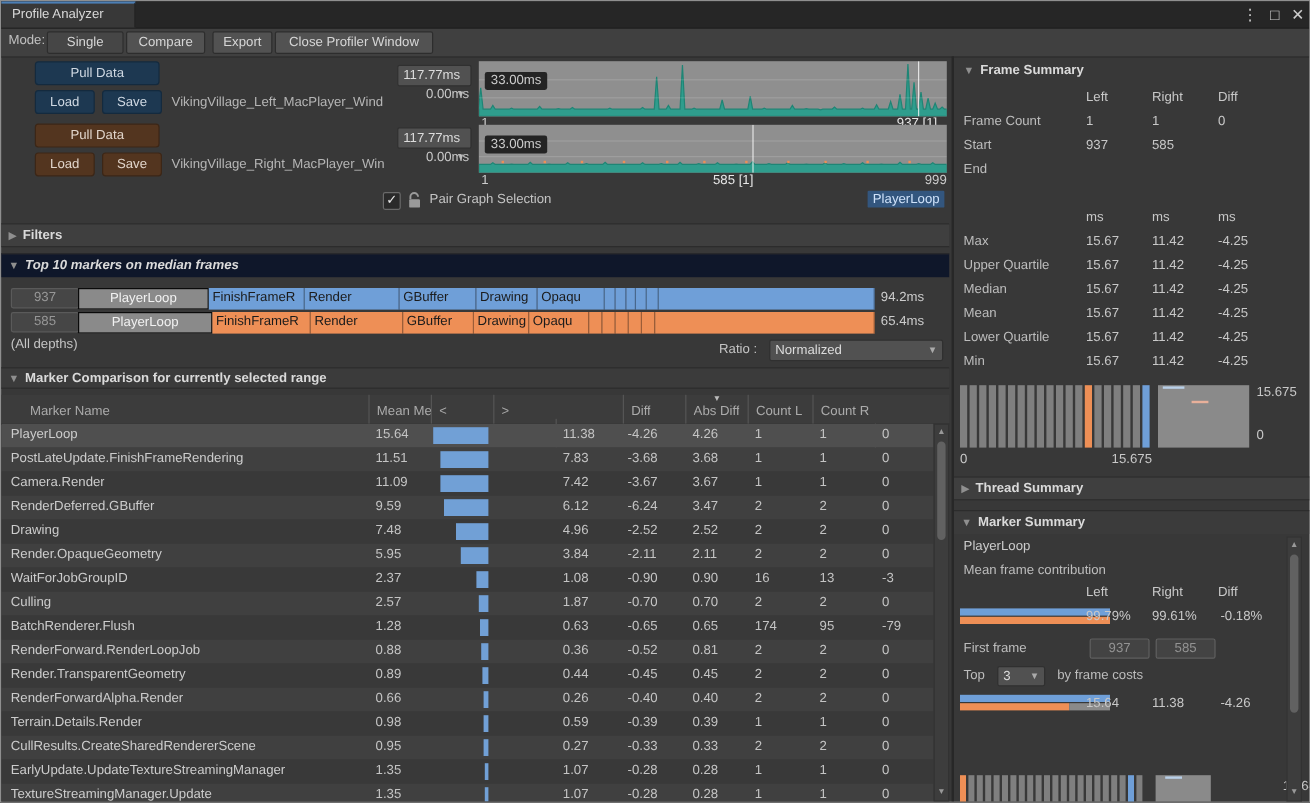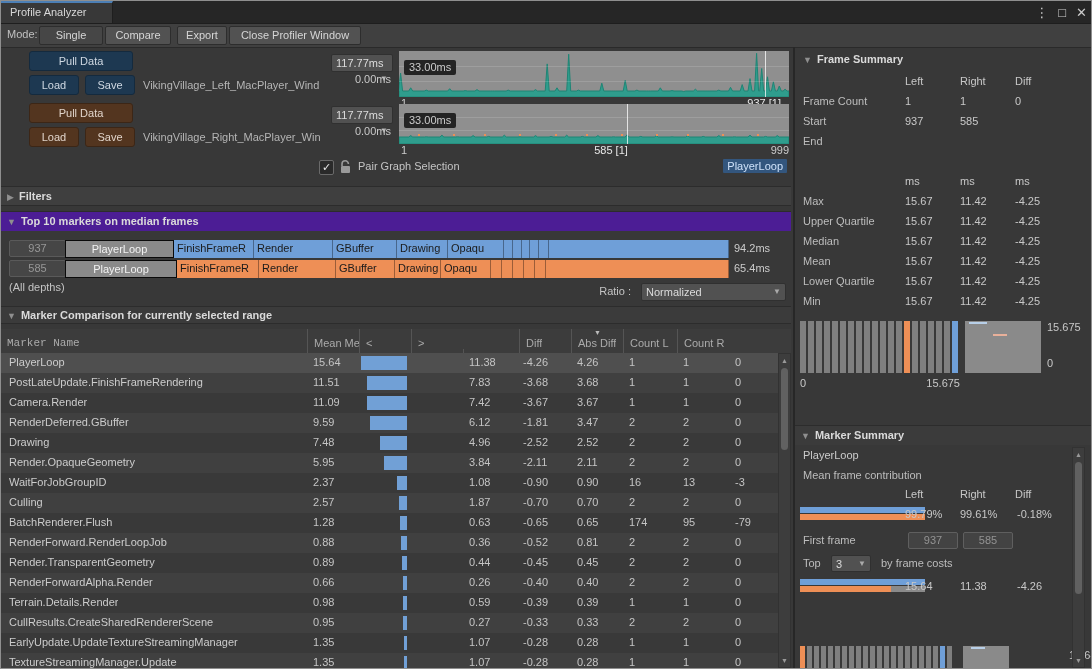--- a/index.html
+++ b/index.html
@@ -156,21 +156,21 @@
         <path d="M3 7 V5 a3.2 3.2 0 0 1 6.4 0" fill="none" stroke="#9a9a9a" stroke-width="1.6"></path>
         <rect x="2" y="7" width="9" height="7" rx="1" fill="#9a9a9a"></rect>
       </svg>
       <span class="abs" style="left:357px;top:113px;color:#c4c4c4;">Pair Graph Selection</span>
       <span class="abs chip" style="right:4px;top:112px;">PlayerLoop</span>
 
       <div class="secbar" style="top:139px;">
         <span style="line-height:18px;"><span class="tri">▶</span><b>Filters</b></span>
       </div>
 
-      <div class="secbar" style="top:164px;border-bottom:none;background:#4c1d95;">
+      <div class="secbar" style="top:164px;border-bottom:none;background:#0f172a;font-style:italic;">
         <span style="line-height:18px;"><span class="tri">▼</span><b>Top 10 markers on median frames</b></span>
       </div>
       <div id="top10-rows">
           <div class="t10row" style="top: 192px;">
             <div class="frbtn">937</div>
             <div class="t10bar">
               <div class="seg gray" style="width: 109px;">PlayerLoop</div>
               <div class="seg" style="width: 80px; background: rgb(111, 159, 216);">FinishFrameR</div>
               <div class="seg" style="width: 79px; background: rgb(111, 159, 216);">Render</div>
               <div class="seg" style="width: 64px; background: rgb(111, 159, 216);">GBuffer</div>
@@ -207,21 +207,21 @@
       <span class="abs" style="left:8px;top:234px;color:#c4c4c4;">(All depths)</span>
       <span class="abs" style="left:560px;top:238px;width:70px;text-align:right;color:#c4c4c4;">Ratio :</span>
       <div class="abs ddown" style="left:640px;top:236px;width:145px;height:18px;">
         <span>Normalized</span><span class="caret">▼</span>
       </div>
 
       <div class="secbar" style="top:259px;height:18px;background:#3b3b3b;">
         <span style="line-height:16px;"><span class="tri">▼</span><b>Marker Comparison for currently selected range</b></span>
       </div>
       <div class="abs cmp-headbar" style="left:0;top:282px;width:790px;" id="cmp-head">
-          <div class="hcell" style="left: 0; width: 298px; border-left: none; font-family: Liberation Mono, monospace;">
+          <div class="hcell" style="left: 18px; width: 298px; border-left: none;">
             <div class="hl">Marker Name</div>
           </div>
           <div class="hcell" style="left: 306px; width: 52px;">
             <div class="hl">Mean Me</div>
           </div>
           <div class="hcell" style="left: 358px; width: 52px;">
             <div class="hl">&lt;</div>
           </div>
           <div class="hcell" style="left: 410px; width: 52px;">
             <div class="hl">&gt;</div>
@@ -277,21 +277,21 @@
             <span class="" style="left: 576px;">3.67</span>
             <span class="" style="left: 628px;">1</span>
             <span class="" style="left: 682px;">1</span>
             <span class="" style="left: 734px;">0</span>
             <div class="cbar" style="left: 366px; width: 40px;"></div>
           </div>
           <div class="crow" style="top: 60px; background: rgb(64, 64, 64);">
             <span class="nm" style="left: 8px;">RenderDeferred.GBuffer</span>
             <span class="" style="left: 312px;">9.59</span>
             <span class="" style="left: 468px;">6.12</span>
-            <span class="" style="left: 522px;">-1.81</span>
+            <span class="" style="left: 522px;">-6.24</span>
             <span class="" style="left: 576px;">3.47</span>
             <span class="" style="left: 628px;">2</span>
             <span class="" style="left: 682px;">2</span>
             <span class="" style="left: 734px;">0</span>
             <div class="cbar" style="left: 369px; width: 37px;"></div>
           </div>
           <div class="crow" style="top: 80px; background: rgb(57, 57, 57);">
             <span class="nm" style="left: 8px;">Drawing</span>
             <span class="" style="left: 312px;">7.48</span>
             <span class="" style="left: 468px;">4.96</span>
@@ -466,20 +466,23 @@
         </div>
       <div class="boxplot" style="left:170px;top:274px;width:76px;height:52px;">
         <div class="dash" style="left:4px;top:1px;width:18px;background:#b8cfe8;"></div>
         <div class="dash" style="left:28px;top:13px;width:14px;background:#e8b09a;"></div>
       </div>
       <span class="rv" style="left:252px;top:274px;">15.675</span>
       <span class="rv" style="left:252px;top:310px;">0</span>
       <span class="rv" style="left:5px;top:330px;">0</span>
       <span class="rv" style="left:95px;top:330px;width:70px;text-align:right;">15.675</span>
 
+      <div class="secbar" style="top:350px;">
+        <span style="line-height:18px;"><span class="tri">▶</span><b>Thread Summary</b></span>
+      </div>
 
       <div class="secbar" style="top:378px;border-bottom:none;background:#3b3b3b;">
         <span style="line-height:18px;"><span class="tri">▼</span><b>Marker Summary</b></span>
       </div>
       <span class="rlbl" style="left:8px;top:402px;color:#cccccc;">PlayerLoop</span>
       <span class="rlbl" style="left:8px;top:422px;">Mean frame contribution</span>
       <div id="ms-colheads"></div>
 
       <div class="stackbar" style="left:5px;top:459px;width:125px;">
         <div class="b1" id="ms-c-b1" style="width: 125px;"></div>

